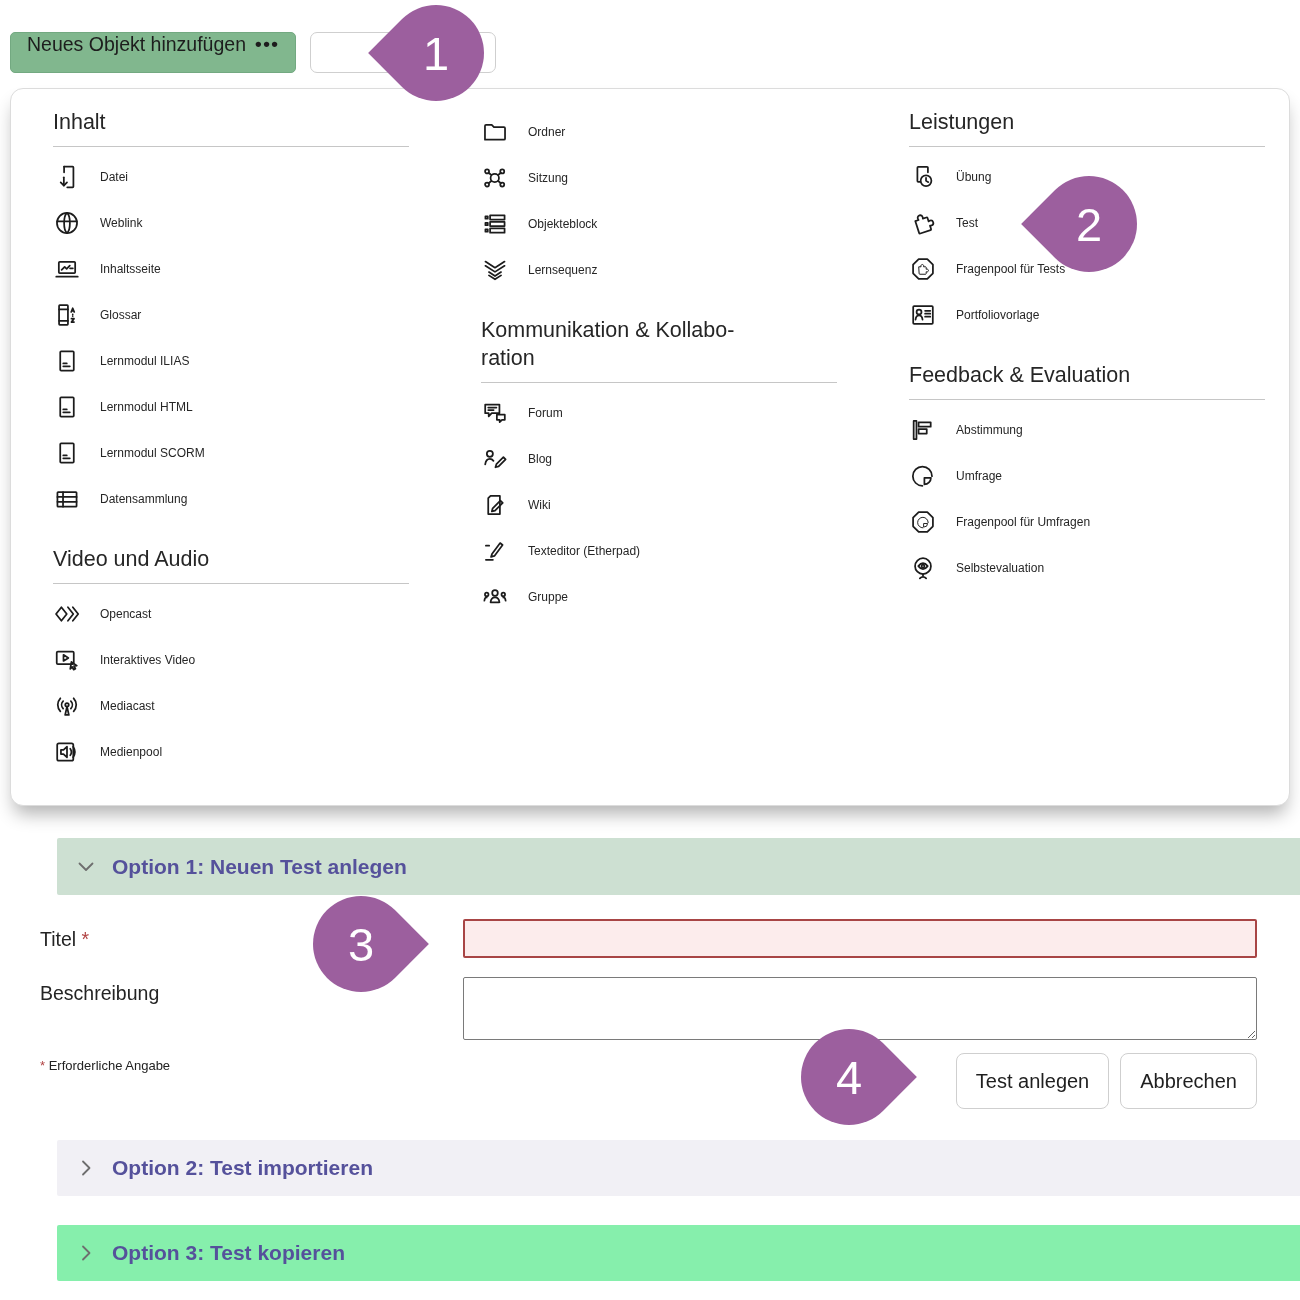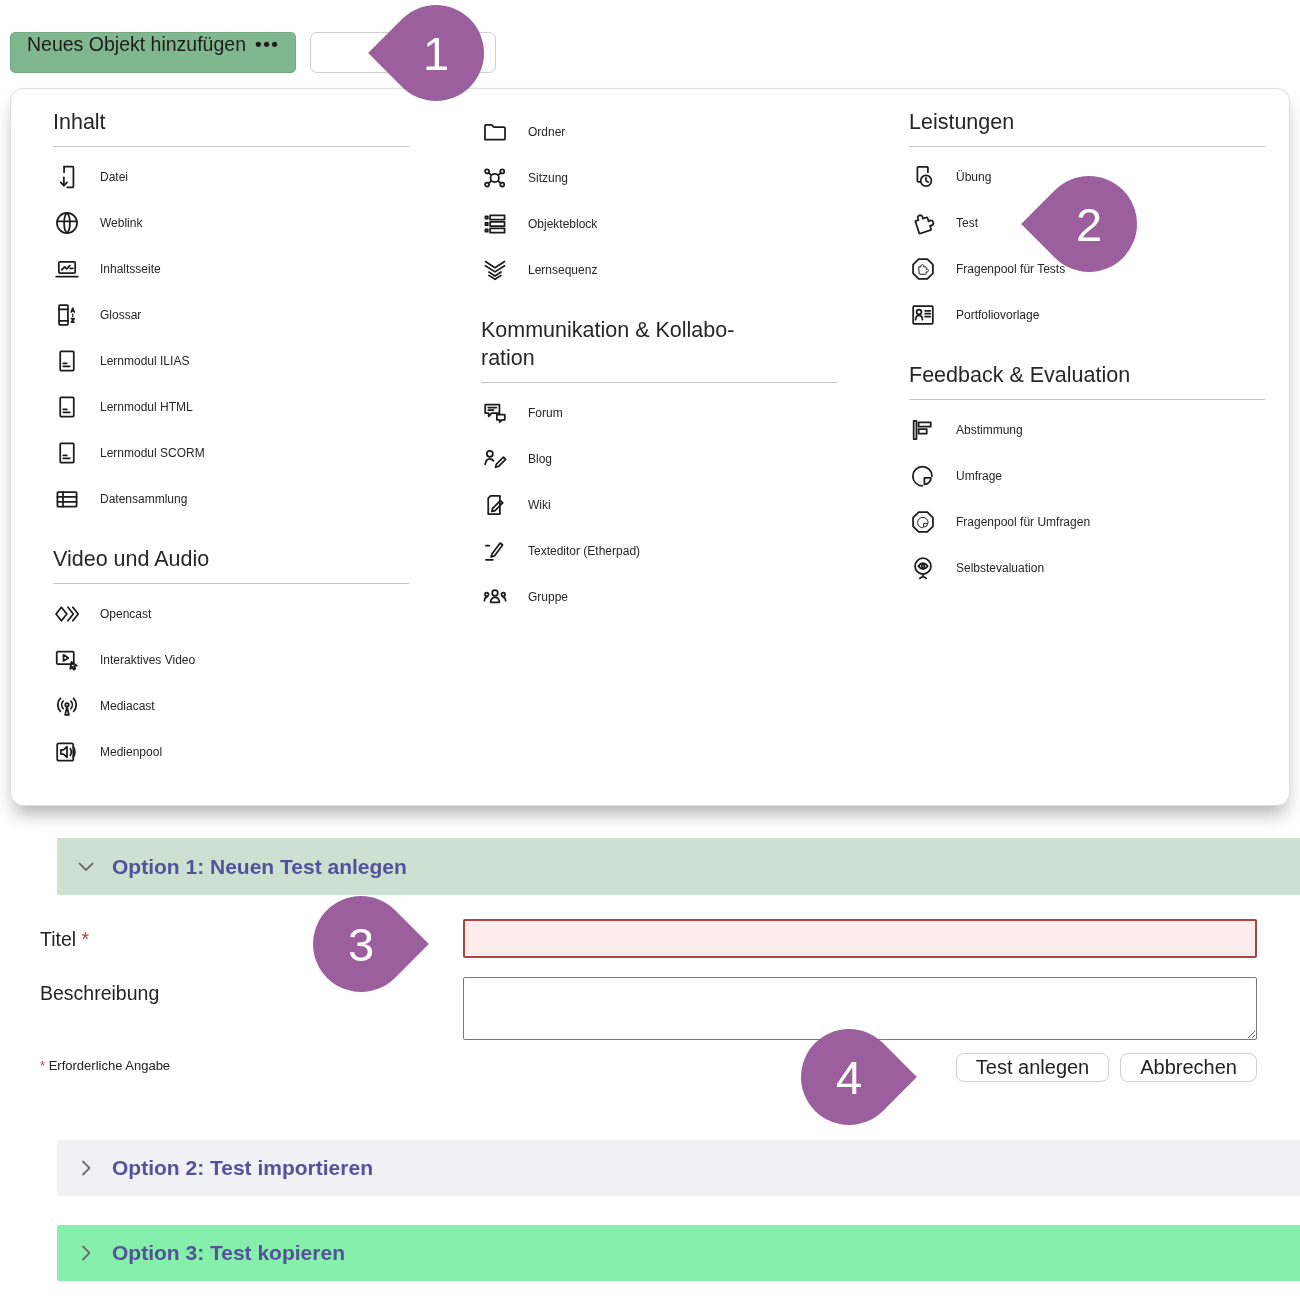--- a/index.html
+++ b/index.html
@@ -63,21 +63,21 @@
     font-family:inherit;font-size:19px;padding:0 10px;color:#242424;
   }
   .desc-area{
     position:absolute;left:463px;top:977px;width:794px;height:63px;box-sizing:border-box;
     border:1px solid #7a7a7a;background:#fff;border-radius:2px;resize:both;
     font-family:inherit;font-size:19px;padding:6px 10px;color:#242424;
   }
   .req-note{position:absolute;left:40px;top:1058px;font-size:13px;color:#222;}
   .btn-row{position:absolute;top:1053px;right:43px;display:flex;gap:11px;}
   .btn-form{
-    height:29px;padding:0 19px;background:#fff;border:1px solid #cfcfcf;border-radius:8px;
+    height:56px;padding:0 19px;background:#fff;border:1px solid #cfcfcf;border-radius:8px;
     font-family:inherit;font-size:20px;color:#1f1f1f;cursor:pointer;
   }
   
   .callout{position:absolute;width:96px;height:96px;background:#9c5f9e;z-index:50;}
   .callout.left {border-radius:50% 50% 50% 0;transform:rotate(45deg);}
   .callout.right{border-radius:50% 50% 0 50%;transform:rotate(-45deg);}
   .callout .num{
     position:absolute;inset:0;display:flex;align-items:center;justify-content:center;
     color:#fff;font-size:47px;line-height:1;
   }

